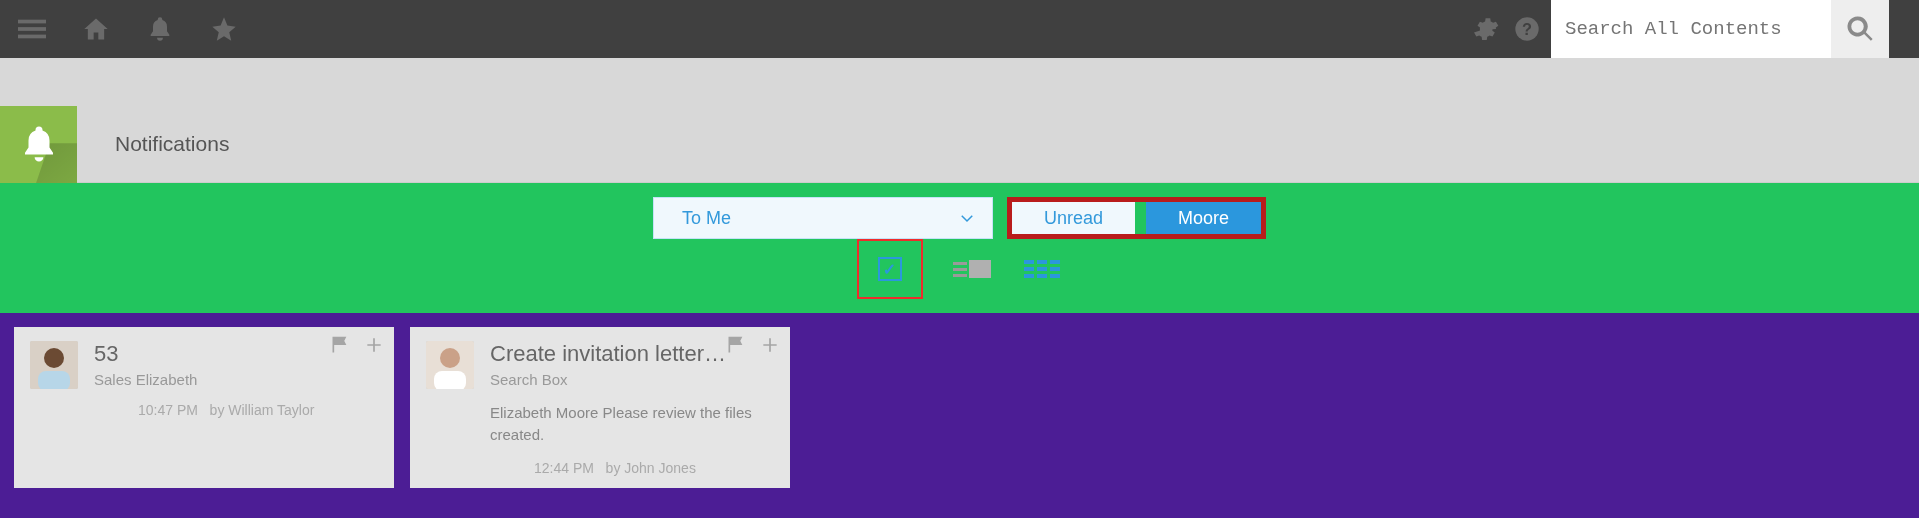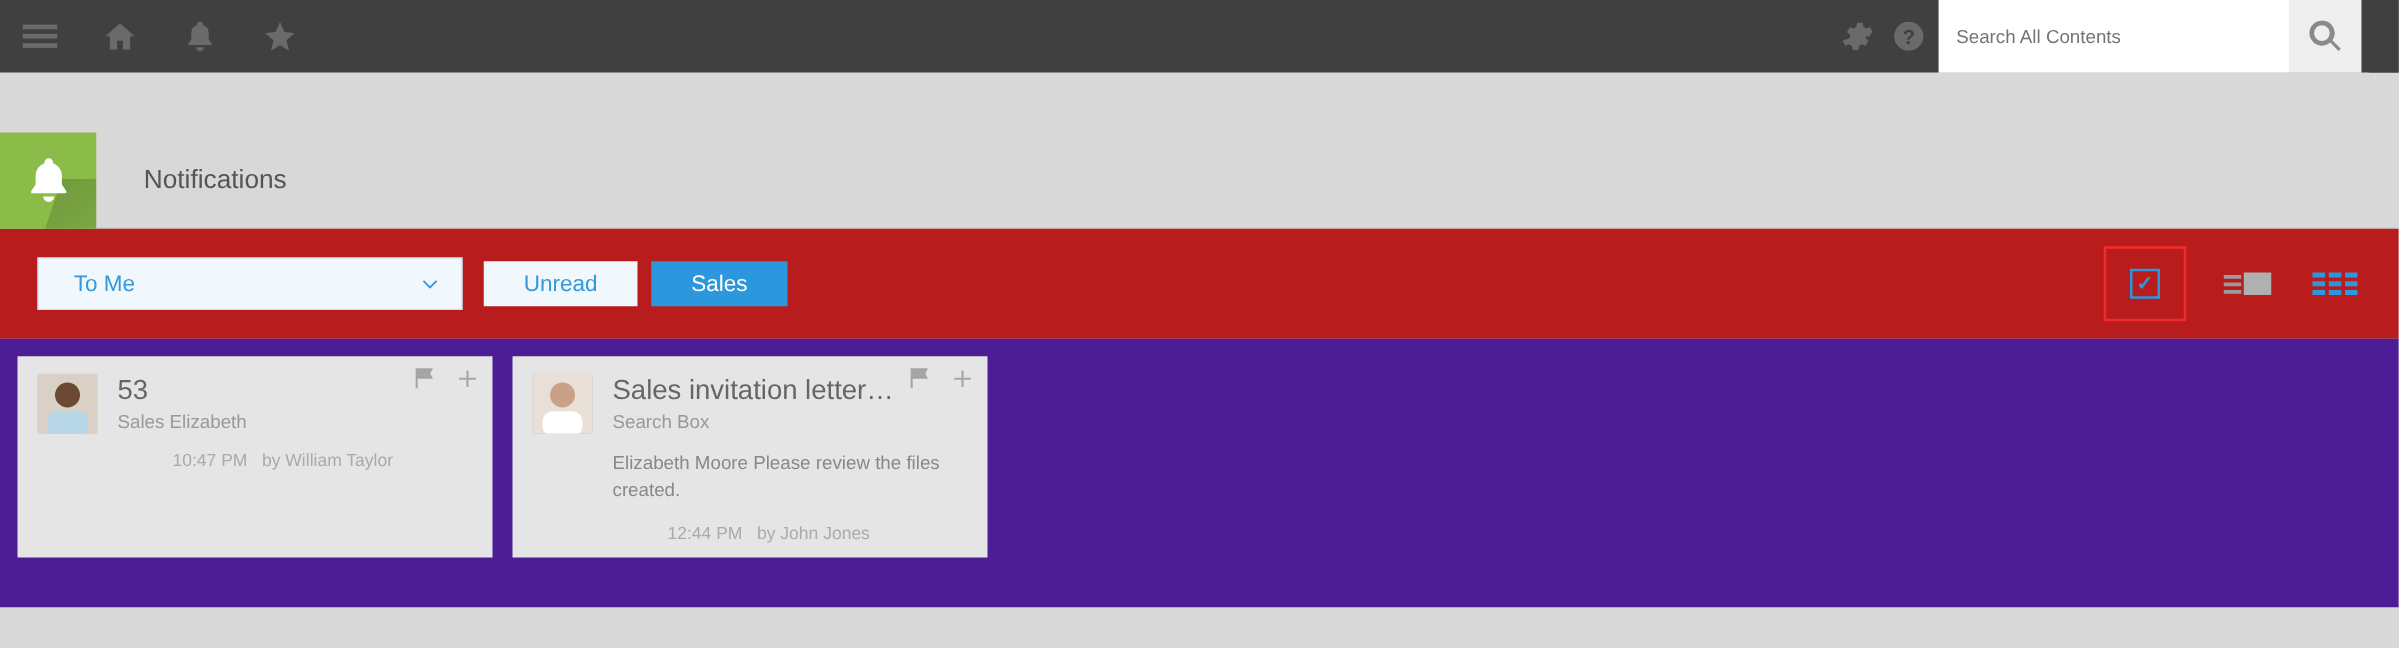--- a/index.html
+++ b/index.html
@@ -14,21 +14,21 @@
     justify-content: space-between;
     padding: 0 0 0 14px;
   }
   .topbar-left { display: flex; align-items: center; gap: 28px; }
   .topbar-right { display: flex; align-items: center; gap: 6px; }
   .topbar-icon { color: #6a6a6a; display:flex; align-items:center; justify-content:center; width:36px; height:36px; cursor:pointer; }
   .topbar-icon svg { width: 28px; height: 28px; fill:#6a6a6a; }
   .search-box { display:flex; align-items:center; height:58px; background:#fff; }
   .search-box input {
     border: none; outline: none; height:58px; width: 280px;
-    font-size: 15px; color:#777; padding: 0 14px;
+    font-size: 19px; color:#777; padding: 0 14px; font-family: Liberation Mono, monospace;
   }
   .search-btn { width:58px; height:58px; background:#eee; display:flex; align-items:center; justify-content:center; cursor:pointer; }
   .search-btn svg { width:30px; height:30px; fill:#8a8a8a; }
   .topbar-end { width:24px; height:58px; background:#404040; }
 
   
   .page-header {
     height: 77px; display:flex; align-items:center;
     background:#d8d8d8; border-bottom:1px solid #ccc;margin-top:48px;
   }
@@ -38,30 +38,30 @@
   }
   .page-icon svg { width:42px; height:42px; fill:#fff; position:relative; z-index:2; }
   .page-icon .shadow {
     position:absolute; top:38px; left:30px; width:100px; height:100px;
     background:linear-gradient(135deg, rgba(0,0,0,0.18), rgba(0,0,0,0)); transform:skew(-10deg,-10deg) rotate(10deg);
   }
   .page-title { margin-left:38px; font-size:21px; font-weight:300; color:#555; }
 
   
   .toolbar {
-    background:#b91c1c; padding:14px 30px; display:flex; align-items:center; justify-content:space-between;
+    background:#22c55e; padding:14px 30px; display:flex; align-items:center; justify-content:space-between;flex-direction:column;
   }
   .toolbar-left { display:flex; gap:14px; }
   .dropdown {
     width:340px; height:42px; border:1px solid #c5e3f7; background:#f0f8fd;
     display:flex; align-items:center; justify-content:space-between; padding:0 16px 0 28px;
     color:#3399db; font-size:18px; cursor:pointer;
   }
   .dropdown svg { width:18px; height:18px; fill:none; stroke:#3399db; stroke-width:2; }
-  .toggle-group { display:flex; border:3px solid #b91c1c; height:42px;gap:11px; }
+  .toggle-group { display:flex; border:5px solid #b91c1c; height:42px;gap:11px; }
   .toggle-btn { padding:0 32px; display:flex; align-items:center; font-size:18px; cursor:pointer; }
   .toggle-btn.inactive { background:#f0f8fd; color:#3399db; }
   .toggle-btn.active { background:#2b97dd; color:#fff; }
 
   .toolbar-right { display:flex; align-items:center; gap:28px; }
   .view-btn { display:flex; align-items:center; justify-content:center; width:42px; height:42px; cursor:pointer; }
   .view-btn.highlighted { border:2px solid #ef2c2c; width:66px; height:60px; }
 
   .checkbox-icon { border:2px solid #2b97dd; width:24px; height:24px; display:flex; align-items:center; justify-content:center; }
   .checkbox-icon::after { content:"✓"; color:#2b97dd; font-size:16px; font-weight:bold; }
@@ -158,21 +158,21 @@
       <span>To Me</span>
       <svg viewBox="0 0 24 24">
           <polyline points="5,9 12,16 19,9"></polyline>
         </svg>
     </div>
     <div class="toggle-group">
       <div class="toggle-btn inactive">
         <span>Unread</span>
       </div>
       <div class="toggle-btn active">
-        <span>Sales</span>
+        <span>Moore</span>
       </div>
     </div>
   </div>
   <div class="toolbar-right">
     <div class="view-btn highlighted">
       <div class="checkbox-icon"></div>
     </div>
     <div class="view-btn">
       <div class="list-icon">
         <div class="lines">
@@ -229,21 +229,21 @@
 
   <div class="card">
     <div class="avatar">
       <svg viewBox="0 0 48 48">
           <rect width="48" height="48" fill="#e8dfd6"></rect>
           <circle cx="24" cy="17" r="10" fill="#caa188"></circle>
           <rect x="8" y="30" width="32" height="20" rx="8" fill="#fff"></rect>
         </svg>
     </div>
     <div class="card-body">
-      <div class="card-title">Sales invitation letter…</div>
+      <div class="card-title">Create invitation letter…</div>
       <div class="card-subtitle">Search Box</div>
       <div class="card-text">Elizabeth Moore Please review the files created.</div>
       <div class="card-meta">
         <span>12:44 PM</span>&nbsp;&nbsp;
         <span>by John Jones</span>
       </div>
     </div>
     <div class="card-actions">
       <svg viewBox="0 0 24 24">
           <path d="M4 3h14l-2 4 2 4H4z M4 3v18" stroke="#a5a5a5" stroke-width="2" fill="#a5a5a5"></path>

